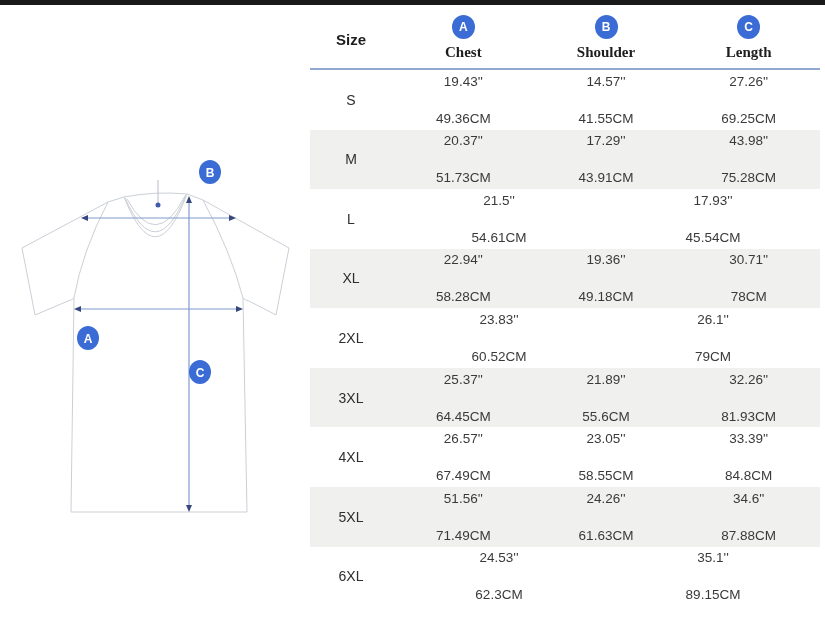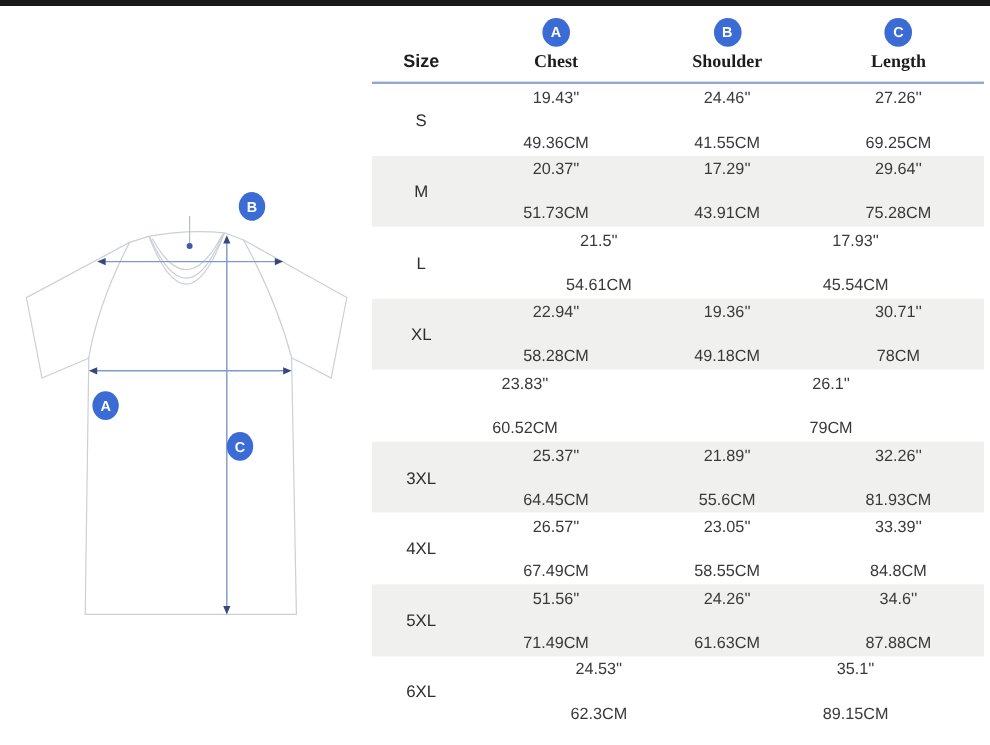--- a/index.html
+++ b/index.html
@@ -25,21 +25,21 @@
   }
   .thead {
     height: 65px;
     border-bottom: 2px solid #92a8d1;
     box-sizing: border-box;
     display: flex;
   }
   .th-size {
     width: 82px;
     display: flex; align-items: flex-end; justify-content: center;
-    padding-bottom: 8px; box-sizing: border-box;
+    padding-bottom: 20px; box-sizing: border-box;
     font-size: 15px; font-weight: bold; color: #1d1d1d;
   }
   .th-col {
     flex: 1;
     display: flex; flex-direction: column;
     align-items: center; justify-content: flex-end;
     padding-bottom: 6px; box-sizing: border-box;
   }
   .badge {
     width: 23px; height: 24px;
@@ -149,41 +149,41 @@
     </div>
   </div>
   <div class="tbody" id="tbody">
   <div class="trow">
     <div class="td-size">S</div>
     <div class="td-val">
       <span>19.43''</span>
       <span>49.36CM</span>
     </div>
     <div class="td-val">
-      <span>24.46''</span>
+      <span>14.57''</span>
       <span>41.55CM</span>
     </div>
     <div class="td-val">
       <span>27.26''</span>
       <span>69.25CM</span>
     </div>
   </div>
 
   <div class="trow">
     <div class="td-size">M</div>
     <div class="td-val">
       <span>20.37''</span>
       <span>51.73CM</span>
     </div>
     <div class="td-val">
       <span>17.29''</span>
       <span>43.91CM</span>
     </div>
     <div class="td-val">
-      <span>29.64''</span>
+      <span>43.98''</span>
       <span>75.28CM</span>
     </div>
   </div>
 
   <div class="trow">
     <div class="td-size">L</div>
     <div class="td-val">
       <span>21.5''</span>
       <span>54.61CM</span>
     </div>
@@ -203,20 +203,21 @@
       <span>19.36''</span>
       <span>49.18CM</span>
     </div>
     <div class="td-val">
       <span>30.71''</span>
       <span>78CM</span>
     </div>
   </div>
 
   <div class="trow">
+    <div class="td-size">2XL</div>
     <div class="td-val">
       <span>23.83''</span>
       <span>60.52CM</span>
     </div>
     <div class="td-val">
       <span>26.1''</span>
       <span>79CM</span>
     </div>
   </div>
 

